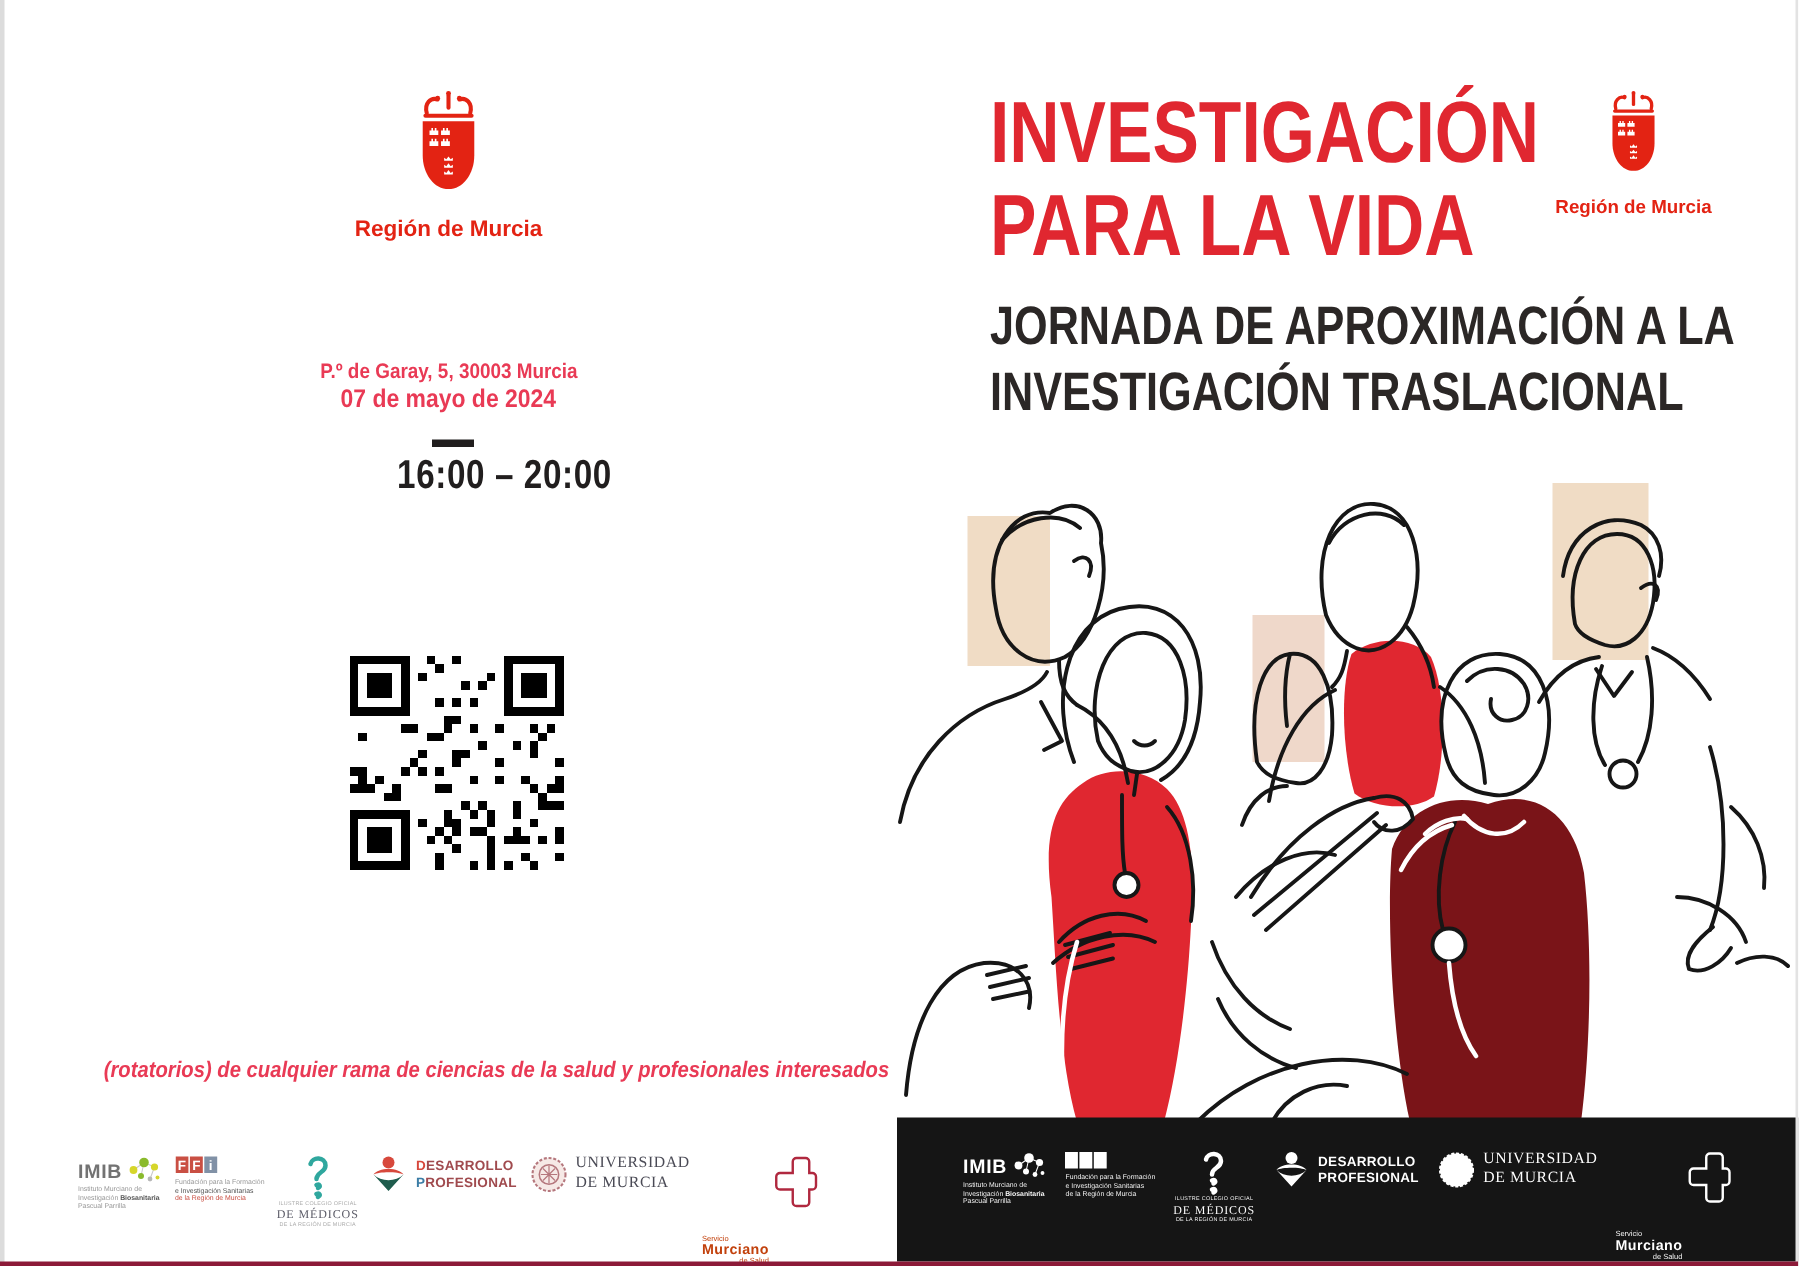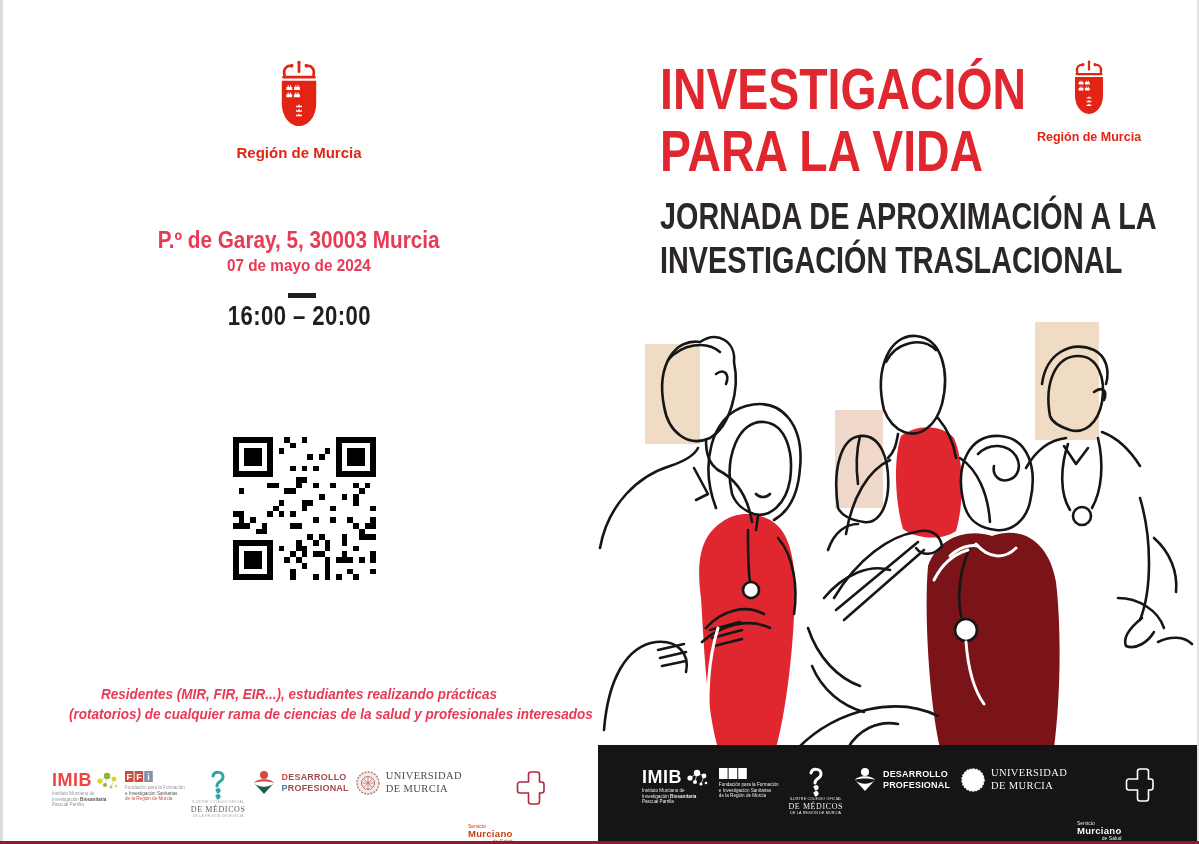--- a/index.html
+++ b/index.html
@@ -15,24 +15,24 @@
   .lcol{position:absolute;left:0;width:598px;text-align:center;}
   .cond{display:inline-block;transform:scaleX(.82);transform-origin:50% 50%;white-space:nowrap;}
   .cond9{display:inline-block;transform:scaleX(.9);transform-origin:50% 50%;white-space:nowrap;}
   .cond-l{display:inline-block;transform:scaleX(.8);transform-origin:0 50%;white-space:nowrap;}
 
   
   .rm-block{top:60px;}
   .rm-block .shield{width:60px;height:76px;}
   .rm-label{top:144px;font-size:15px;font-weight:bold;color:var(--brand-red);}
   .venue-name{top:200px;font-size:24.5px;font-weight:bold;letter-spacing:.2px;}
-  .venue-addr{top:227px;font-size:23px;font-weight:bold;color:var(--pink);}
+  .venue-addr{top:239px;font-size:14px;font-weight:bold;color:var(--pink);}
   .venue-date{top:256px;font-size:17px;font-weight:bold;color:var(--pink);}
   .time-bar{left:288px;top:293px;width:28px;height:5px;background:var(--dark);}
-  .time{top:301px;font-size:27px;font-weight:bold;letter-spacing:.5px;}
+  .time{top:301px;font-size:27px;font-weight:bold;letter-spacing:.5px;padding-left:37px;}
   .inscrip{top:396px;font-size:25px;font-weight:bold;}
   .qr{left:233px;top:437px;width:143px;height:143px;}
   .dirigido{top:650px;font-size:26px;font-weight:bold;}
   .aud{font-size:15px;font-style:italic;font-weight:bold;color:var(--pink);}
   .aud1{top:685px;} .aud2{top:705px;padding-left:32px;}
 
   
   .title{left:660px;color:var(--accent);font-weight:bold;line-height:1;}
   .title1{top:60px;font-size:58px;}
   .title2{top:122px;font-size:58px;}
@@ -48,21 +48,21 @@
   .footer{position:absolute;left:598px;top:745px;width:601px;height:96px;background:var(--footer-bg);z-index:2;}
 
   
   .logos{position:absolute;display:flex;justify-content:space-between;align-items:flex-start;}
   #logos-left{left:52px;top:770px;width:494px;z-index:3;}
   .logos-foot{left:44px;top:22px;width:513px;filter:brightness(0) invert(1);}
   .logo{display:flex;flex-direction:column;align-items:flex-start;}
   .lrow{display:flex;align-items:center;gap:3px;}
   .tiny{font-size:4.6px;line-height:1.25;color:var(--gray);text-align:left;}
   .tiny b{color:#555;}
-  .imib-acr{font-size:18px;font-weight:bold;letter-spacing:.5px;color:#ef4444;text-align:right;}
+  .imib-acr{font-size:13px;font-weight:bold;letter-spacing:.5px;color:#737373;text-align:right;}
   .ffi-sub3{color:var(--tile-red);}
   .med{align-items:center;text-align:center;}
   .med-main{font-family:"Liberation Serif",serif;font-size:8px;letter-spacing:.6px;color:#5a5a66;margin-top:1px;}
   .med-tiny{font-size:3.6px;color:#aaa;letter-spacing:.2px;}
   .dp-text{font-size:9px;font-weight:bold;letter-spacing:.2px;line-height:1.25;color:var(--dp-dark);}
   .dp-text .d{color:var(--dp-d);} .dp-text .p{color:var(--dp-p);}
   .umu-text{font-family:"Liberation Serif",serif;font-size:10.5px;letter-spacing:.4px;color:#4a4a55;line-height:1.2;}
   .sms{position:relative;width:78px;height:44px;}
   .sms-text{position:absolute;left:0;top:12px;color:#c2410c;text-align:left;line-height:1;margin-top:42px;}
   .sms-s{font-size:5px;} .sms-m{font-size:9.5px;font-weight:bold;letter-spacing:.3px;}
@@ -218,21 +218,20 @@
         <rect x="1" y="1" width="5" height="5" fill="#fff"></rect>
         <rect x="2" y="2" width="3" height="3" fill="#000"></rect>
         <rect x="18" y="0" width="7" height="7" fill="#000"></rect>
         <rect x="19" y="1" width="5" height="5" fill="#fff"></rect>
         <rect x="20" y="2" width="3" height="3" fill="#000"></rect>
         <rect x="0" y="18" width="7" height="7" fill="#000"></rect>
         <rect x="1" y="19" width="5" height="5" fill="#fff"></rect>
         <rect x="2" y="20" width="3" height="3" fill="#000"></rect>
       </svg></div>
 
-  <div class="lcol aud aud1"><span class="cond9">Residentes (MIR, FIR, EIR...), estudiantes realizando prácticas</span></div>
   <div class="lcol aud aud2"><span class="cond9">(rotatorios) de cualquier rama de ciencias de la salud y profesionales interesados</span></div>
 
   <div class="abs title title1"><span class="cond-l">INVESTIGACIÓN</span></div>
   <div class="abs title title2"><span class="cond-l">PARA LA VIDA</span></div>
   <div class="abs subtitle sub1"><span class="cond-l">JORNADA DE APROXIMACIÓN A LA</span></div>
   <div class="abs subtitle sub2"><span class="cond-l">INVESTIGACIÓN TRASLACIONAL</span></div>
 
   <div class="rm-block-r abs">
     <svg class="shield">
         <use href="#rm"></use>

